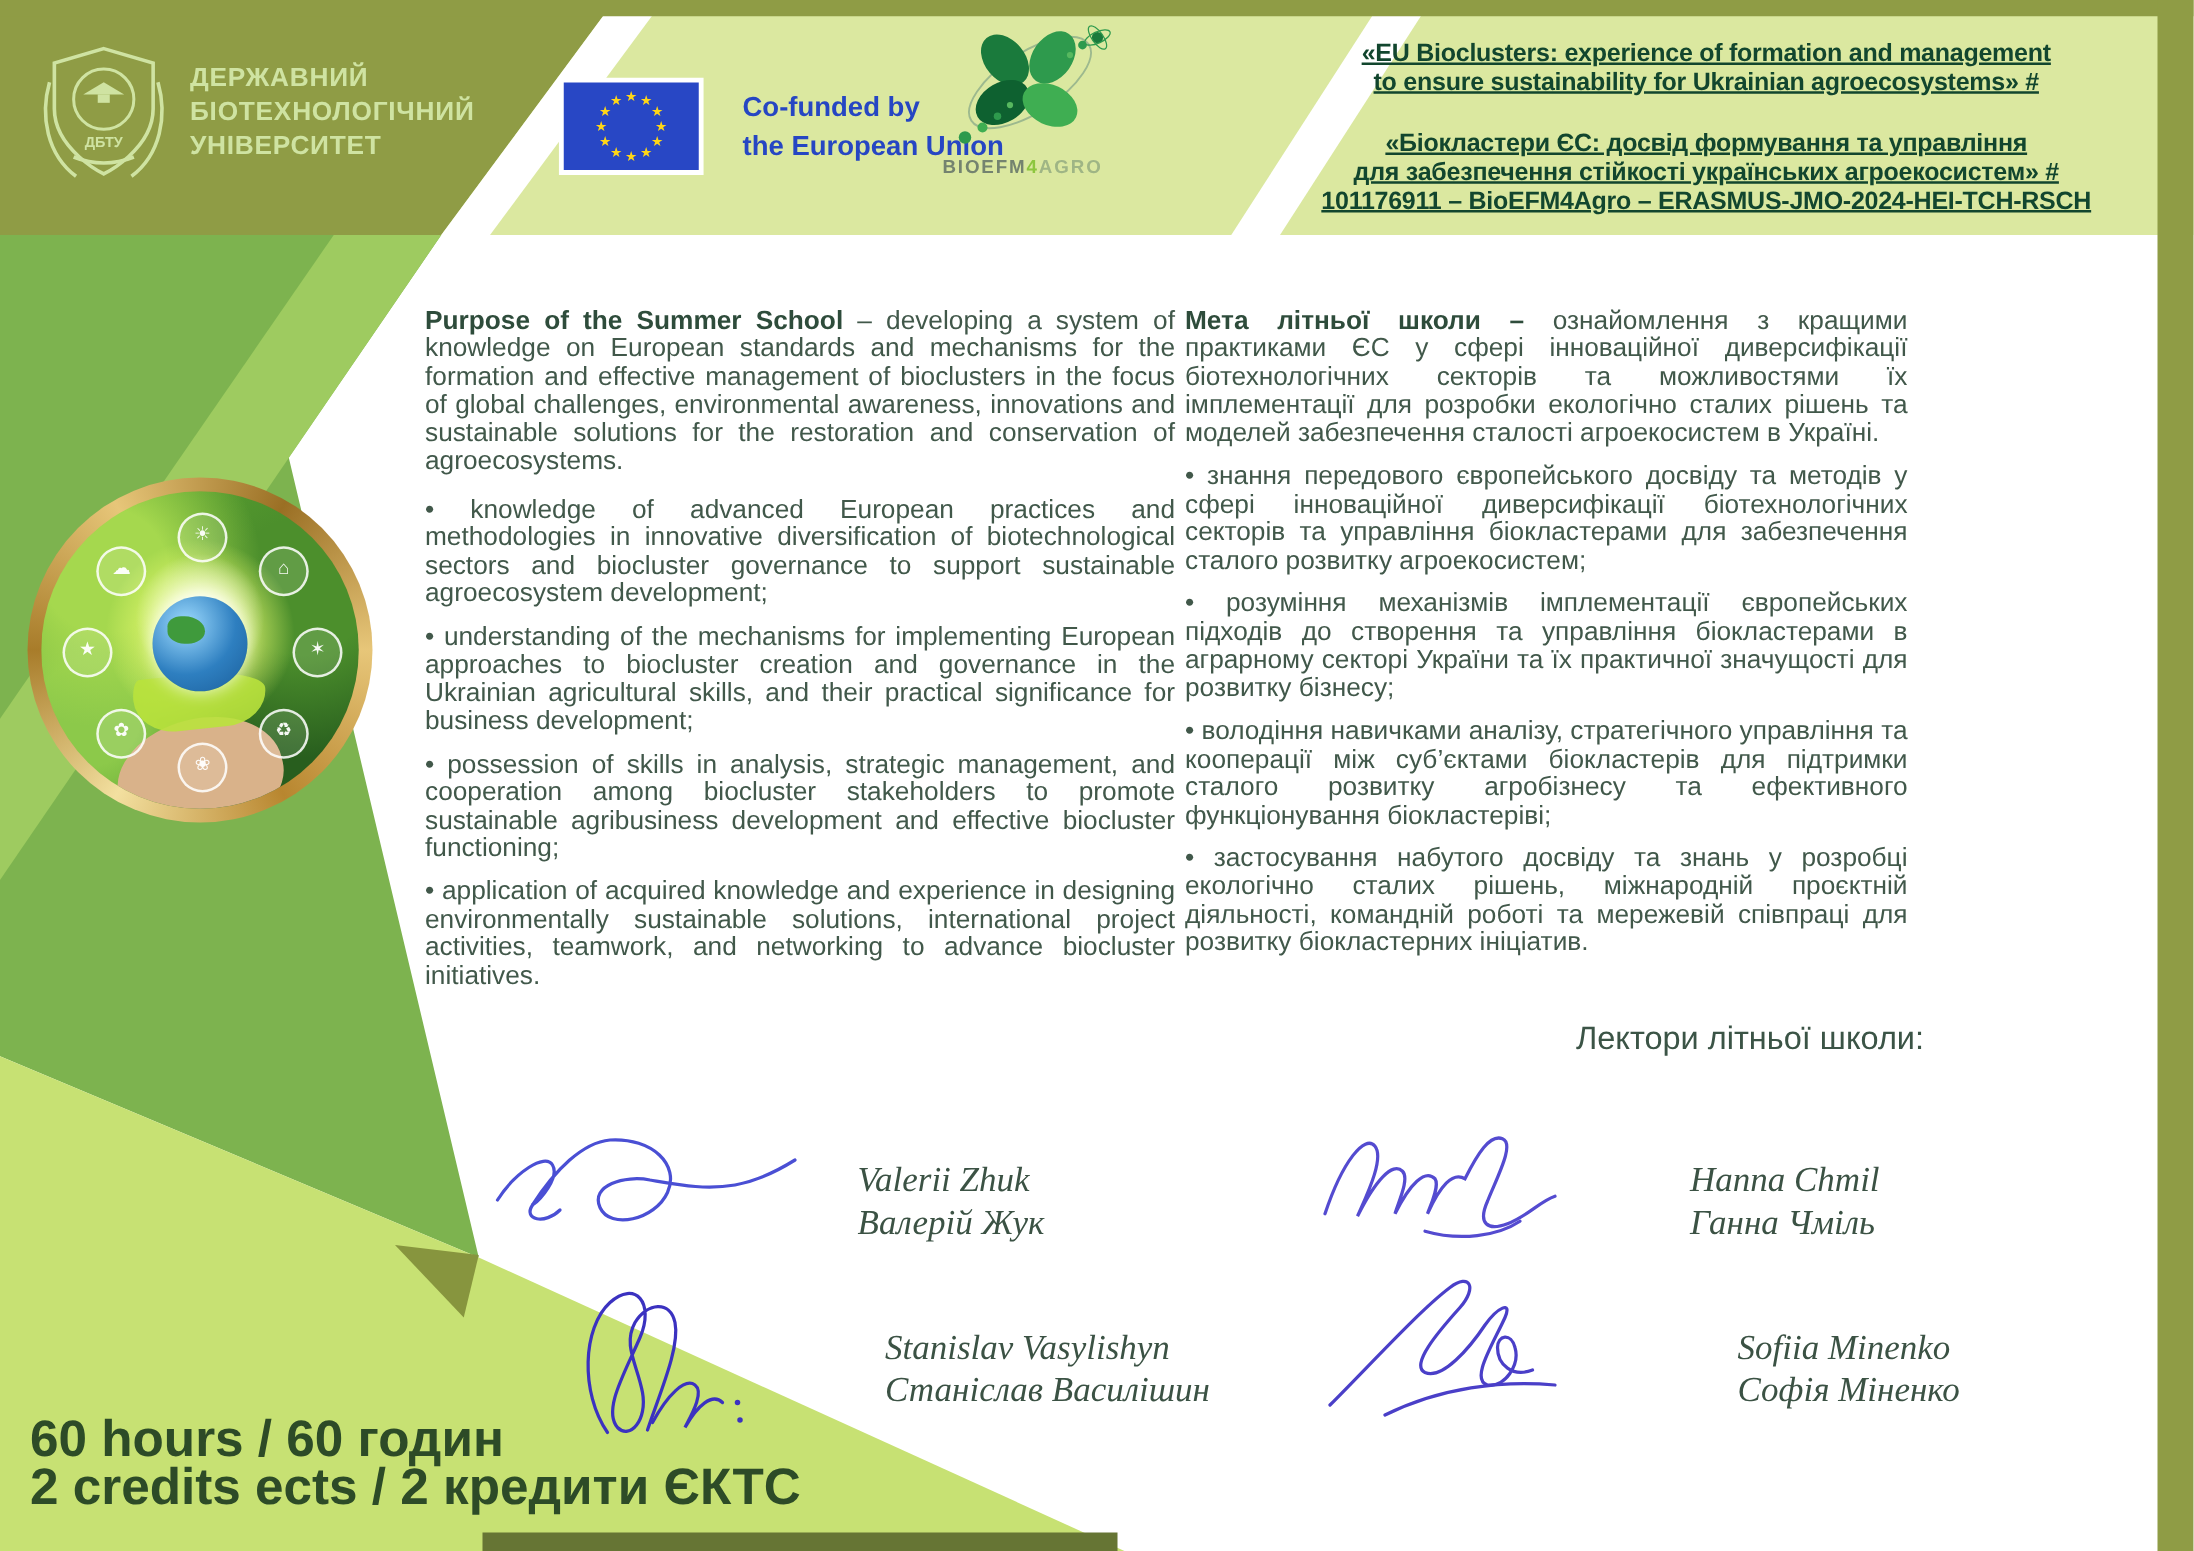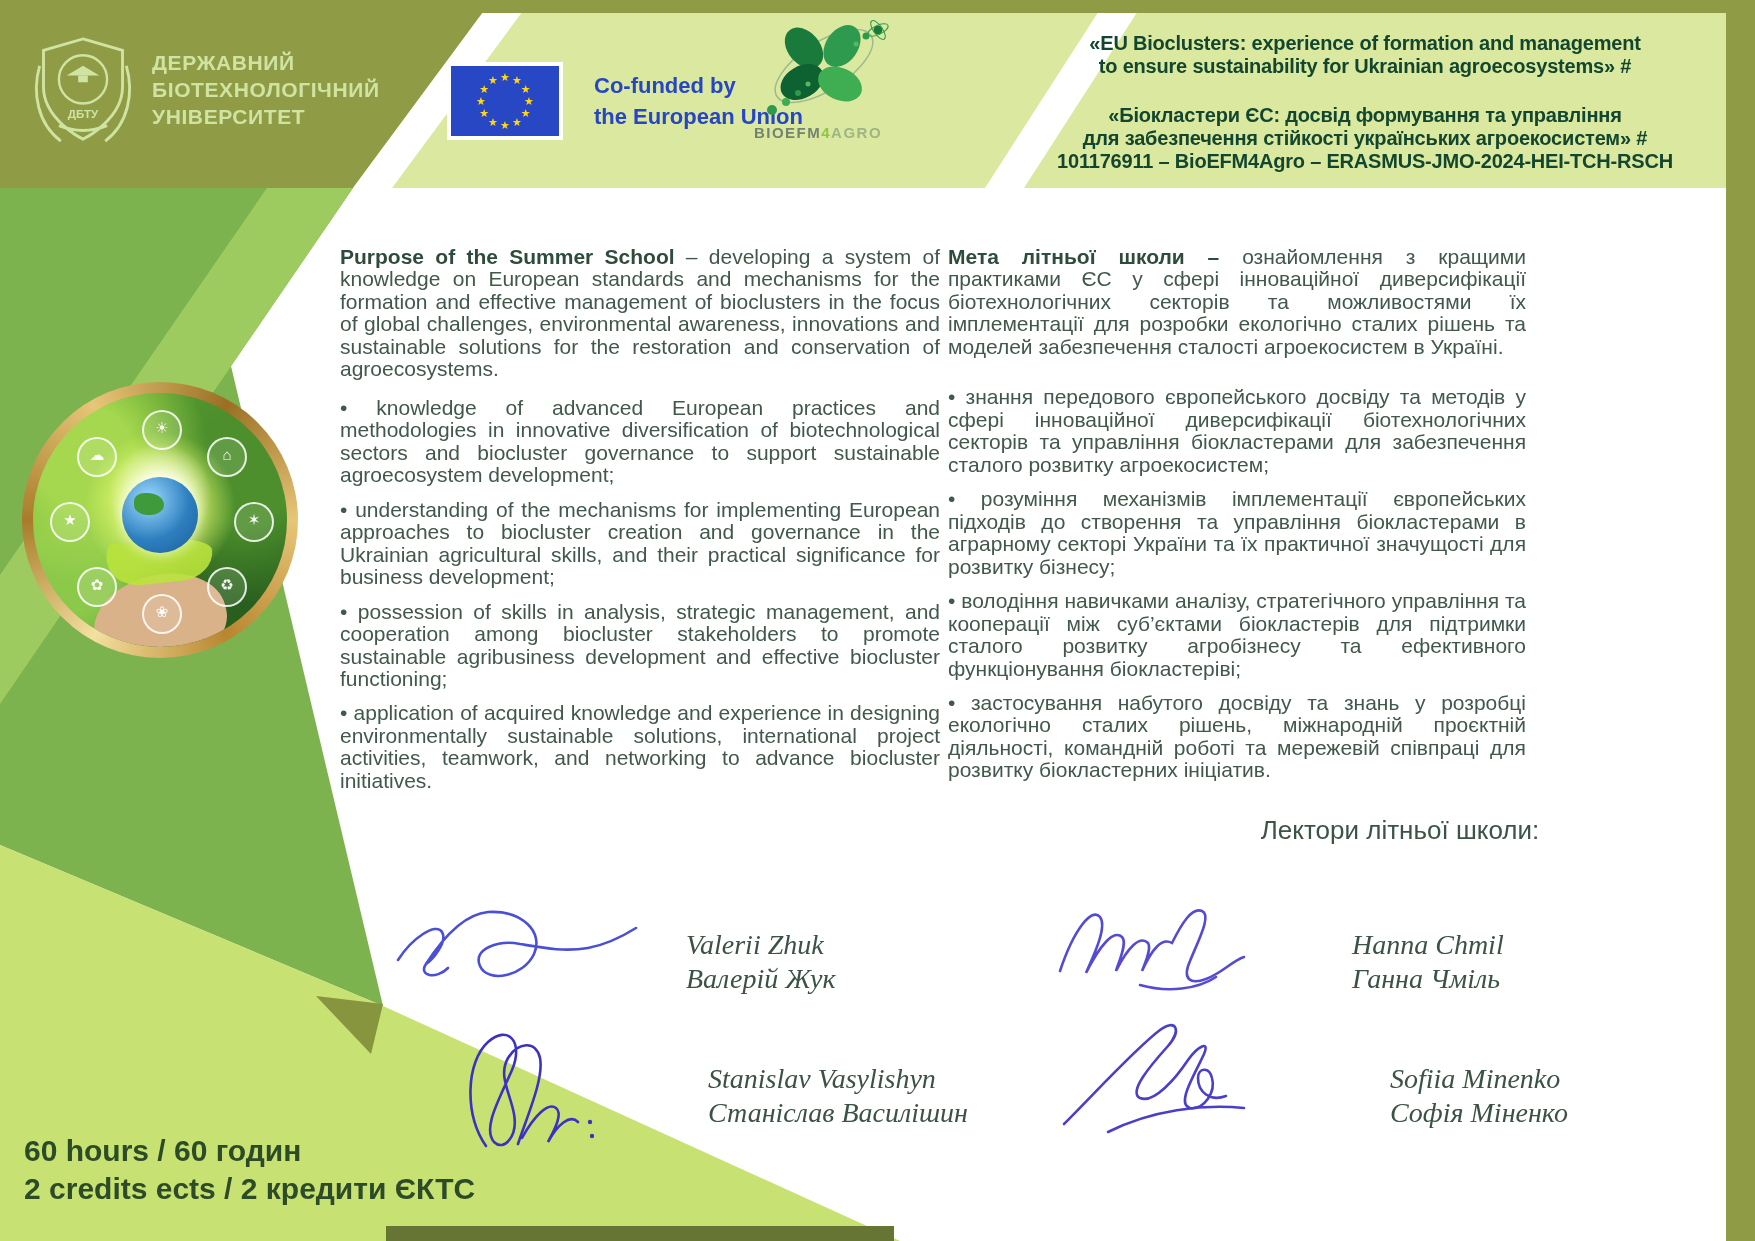--- a/index.html
+++ b/index.html
@@ -8,29 +8,29 @@
   .abs{position:absolute;}
   
   #university-block{left:30px;top:30px;display:flex;align-items:center;gap:16px;}
   #university-name{font-size:21px;font-weight:bold;line-height:27px;color:#cfe3a2;letter-spacing:.6px;}
   #eu-block{left:447px;top:62px;display:flex;align-items:center;gap:18px;}
   #eu-label{font-size:22px;font-weight:bold;line-height:31px;color:#2646c3;margin-left:13px;}
   #clover-block{left:738px;top:18px;width:160px;text-align:center;}
   #clover-text{font-size:15px;letter-spacing:1.5px;font-weight:bold;margin-top:-2px;}
   #clover-text .pfx{color:#74836f;} #clover-text .num{color:#8dc63f;} #clover-text .sfx{color:#9fb585;}
   .proj-title{width:740px;left:995px;text-align:center;font-weight:bold;color:#12462e;
-              font-size:20px;line-height:23px;letter-spacing:-.2px;}
+              font-size:20px;line-height:23px;letter-spacing:-.2px;text-decoration:underline;}
   #title-en{top:32px;} #title-uk{top:104px;}
   
   .col{top:246px;color:#41584a;font-size:21px;line-height:1.07;text-align:justify;}
   #col-en{left:340px;width:600px;}
   #col-uk{left:948px;width:578px;}
   .col p{margin:0 0 12px 0;}
   .col p.lead{margin-bottom:16px;}
-  #col-uk p.lead{margin-bottom:28px;}
+  #col-uk p.lead{margin-bottom:12px;}
   .lead b{color:#2e4c3b;}
   
   .lect-head{top:815px;font-size:26px;color:#3b5446;}
   #lect-en{left:440px;width:600px;text-align:center;}
   #lect-uk{left:1150px;width:500px;text-align:center;}
   .sig-name{font-family:"Liberation Serif",serif;font-style:italic;font-size:28px;
             line-height:34px;color:#3b5244;}
   
   #photo{left:22px;top:382px;width:276px;height:276px;border-radius:50%;
          background:conic-gradient(from 30deg,#9a6f24,#e7c679,#b8862f,#f3e0a0,#a87c2a,#e7c679,#9a6f24);}
@@ -51,21 +51,21 @@
   #globe::after{content:"";position:absolute;left:12px;top:16px;width:30px;height:22px;
          background:#3f9a3c;border-radius:40% 60% 50% 50%;}
   #leaf-cradle{position:absolute;left:74px;top:146px;width:106px;height:44px;background:#b9e23c;
          border-radius:10% 90% 50% 50%/60% 60% 100% 100%;transform:rotate(-6deg);opacity:.9;}
   .bubble{position:absolute;width:36px;height:36px;border:2px solid rgba(255,255,255,.85);
           border-radius:50%;color:rgba(255,255,255,.95);font-size:15px;line-height:32px;
           text-align:center;background:rgba(255,255,255,.12);}
   
   .sigbox{pointer-events:none;}
   
-  #credits{left:24px;top:1132px;font-size:30px;font-weight:bold;line-height:38px;color:#2d4b27;}
+  #credits{left:24px;top:1132px;font-size:41px;font-weight:bold;line-height:38px;color:#2d4b27;}
 </style>
 </head>
 <body>
 
 <div id="canvas">
 
   <svg class="abs" width="1755" height="1241" viewBox="0 0 1755 1241" style="left:0;top:0;">
     <rect x="0" y="0" width="1755" height="1241" fill="#ffffff"></rect>
     <rect x="0" y="0" width="1755" height="188" fill="#dbe8a0"></rect>
     <polygon points="0,0 492,0 353,188 0,188" fill="#8f9c45"></polygon>

